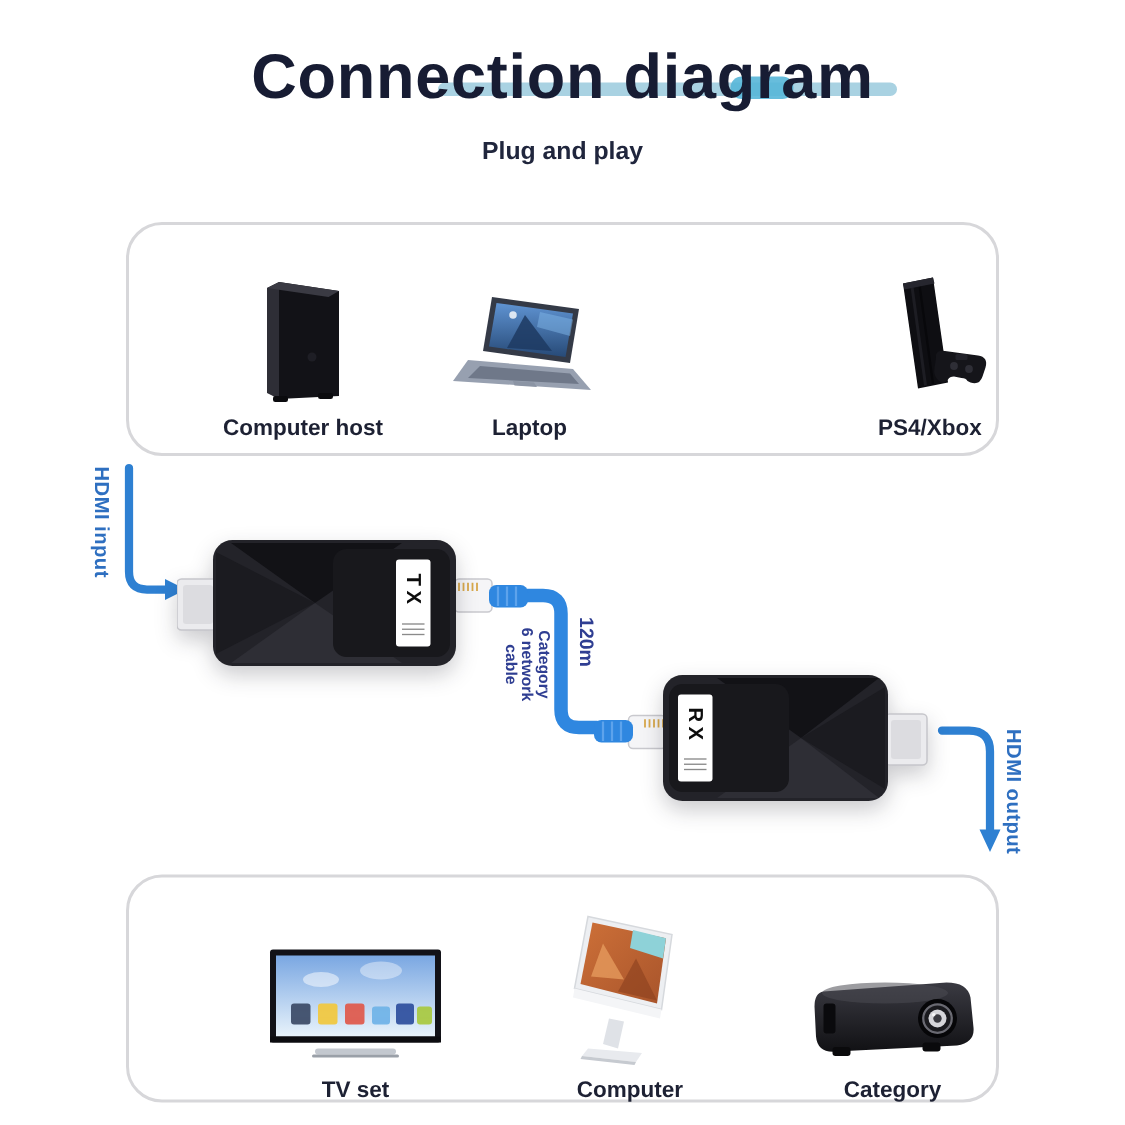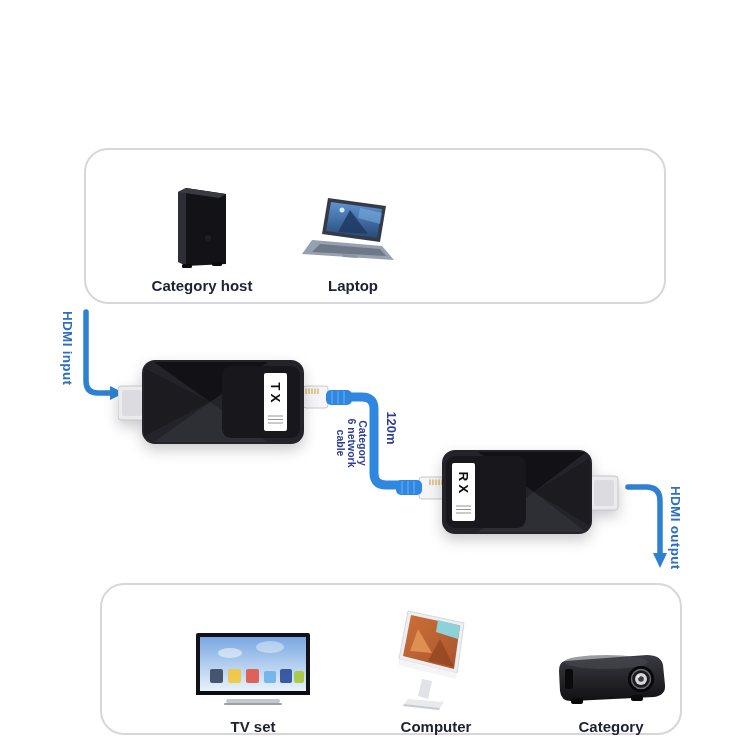--- a/index.html
+++ b/index.html
@@ -19,21 +19,21 @@
   .subtitle {
     position:absolute; top:92px; left:0; width:750px; text-align:center;
     font-size:16.5px; font-weight:600; color:#20263d; z-index:2;
   }
   
   .box {
     position:absolute; left:84px; width:582px; background:#ffffff;
     border:2px solid #d7d7da; border-radius:24px; box-sizing:border-box;
   }
   .box-top { top:148px; height:156px; }
-  .box-bottom { top:583px; height:152px;margin-left:16px; }
+  .box-bottom { top:583px; height:152px; }
   .device { position:absolute; width:140px; display:flex; flex-direction:column; align-items:center; }
   .box-top .device { top:16px; }
   .box-bottom .device { top:14px; }
   .art { display:flex; align-items:flex-end; justify-content:center; }
   .box-top .art { height:88px; }
   .box-bottom .art { height:96px; }
   .device figcaption { margin-top:7px; font-size:15px; font-weight:600; color:#1d2133; white-space:nowrap; }
   
   .vlabel {
     position:absolute; writing-mode:vertical-rl; font-size:13.5px; font-weight:700;
@@ -44,35 +44,41 @@
   .flow-layer { position:absolute; left:0; top:295px; width:750px; height:300px; }
   .extender { position:absolute; filter:drop-shadow(0 6px 7px rgba(20,20,30,.22)); }
   #tx-unit { left:118px; top:356px; }
   #rx-unit { left:438px; top:446px; }
 </style>
 </head>
 <body>
 
 <div class="stage">
 
+  <div class="title-zone">
+    <div class="hl hl-light"></div>
+    <div class="hl hl-dark"></div>
+    <h1 class="title">Connection diagram</h1>
+    <div class="subtitle">Plug and play</div>
+  </div>
 
   <section class="box box-top">
 
     <figure class="device" style="left:6px">
       <div class="art">
         <svg width="80" height="88" viewBox="0 0 80 88">
           <polygon points="24,6 64,12 64,82 24,84" fill="#121217"></polygon>
           <polygon points="16,10 24,6 24,84 16,80" fill="#2e2e36"></polygon>
           <polygon points="16,10 24,6 64,12 57,16" fill="#3a3a43"></polygon>
           <circle cx="46" cy="56" r="3" fill="#1e1e25"></circle>
           <rect x="20" y="82" width="10" height="4" rx="1.5" fill="#0b0b0e"></rect>
           <rect x="50" y="80" width="10" height="4" rx="1.5" fill="#0b0b0e"></rect>
         </svg>
       </div>
-      <figcaption>Category host</figcaption>
+      <figcaption>Computer host</figcaption>
     </figure>
 
     <figure class="device" style="left:157px">
       <div class="art">
         <svg width="110" height="74" viewBox="0 0 110 74">
           <defs>
             <linearGradient id="g-lap" x1="0" y1="0" x2="0" y2="1">
               <stop offset="0" stop-color="#5f93d2"></stop>
                 <stop offset="1" stop-color="#274a77"></stop>
             </linearGradient>
@@ -84,20 +90,35 @@
           <circle cx="44" cy="14" r="2.5" fill="#ffffff" opacity=".8"></circle>
           <polygon points="14,44 84,50 96,64 4,58" fill="#97a0b0"></polygon>
           <polygon points="22,48 82,53 88,60 14,56" fill="#6f7889"></polygon>
           <polygon points="44,58 58,59 60,62 45,61" fill="#8b94a4"></polygon>
         </svg>
       </div>
       <figcaption>Laptop</figcaption>
     </figure>
 
 
+    <figure class="device" style="left:424px">
+      <div class="art">
+        <svg width="112" height="86" viewBox="0 0 112 86">
+          <polygon points="38,5 58,1 68,71 48,75" fill="#0e0e12"></polygon>
+          <line x1="44" y1="7" x2="53" y2="73" stroke="#1d1d23" stroke-width="2"></line>
+          <line x1="49" y1="6" x2="58" y2="72" stroke="#08080b" stroke-width="1.5"></line>
+          <polygon points="38,5 58,1 59,5 39,9" fill="#26262e"></polygon>
+          <path d="M60,55 Q59,49 66,50 L88,53 Q95,54 93,61 L91,67 Q89,73 83,71 L81,70 Q80,68 77,68 L72,67 Q69,67 68,69 Q66,72 62,70 Q58,67 59,61 Z" fill="#15151a"></path>
+          <rect x="73" y="52" width="8" height="4" rx="1" fill="#22222a"></rect>
+          <circle cx="72" cy="60" r="2.6" fill="#2e2e36"></circle>
+          <circle cx="82" cy="62" r="2.6" fill="#2e2e36"></circle>
+        </svg>
+      </div>
+      <figcaption>PS4/Xbox</figcaption>
+    </figure>
   </section>
 
   <div class="vlabel" id="hdmi-in-label">HDMI input</div>
   <div class="vlabel" id="hdmi-out-label">HDMI output</div>
 
   <svg class="flow-layer" viewBox="0 295 750 300">
 
     <g>
       <path d="M86,312 L86,381 Q86,393 98,393 L110,393" fill="none" stroke="#2e80d2" stroke-width="5.5" stroke-linecap="round"></path>
       <polygon points="110,386 110,400 124,393" fill="#2e80d2"></polygon>

